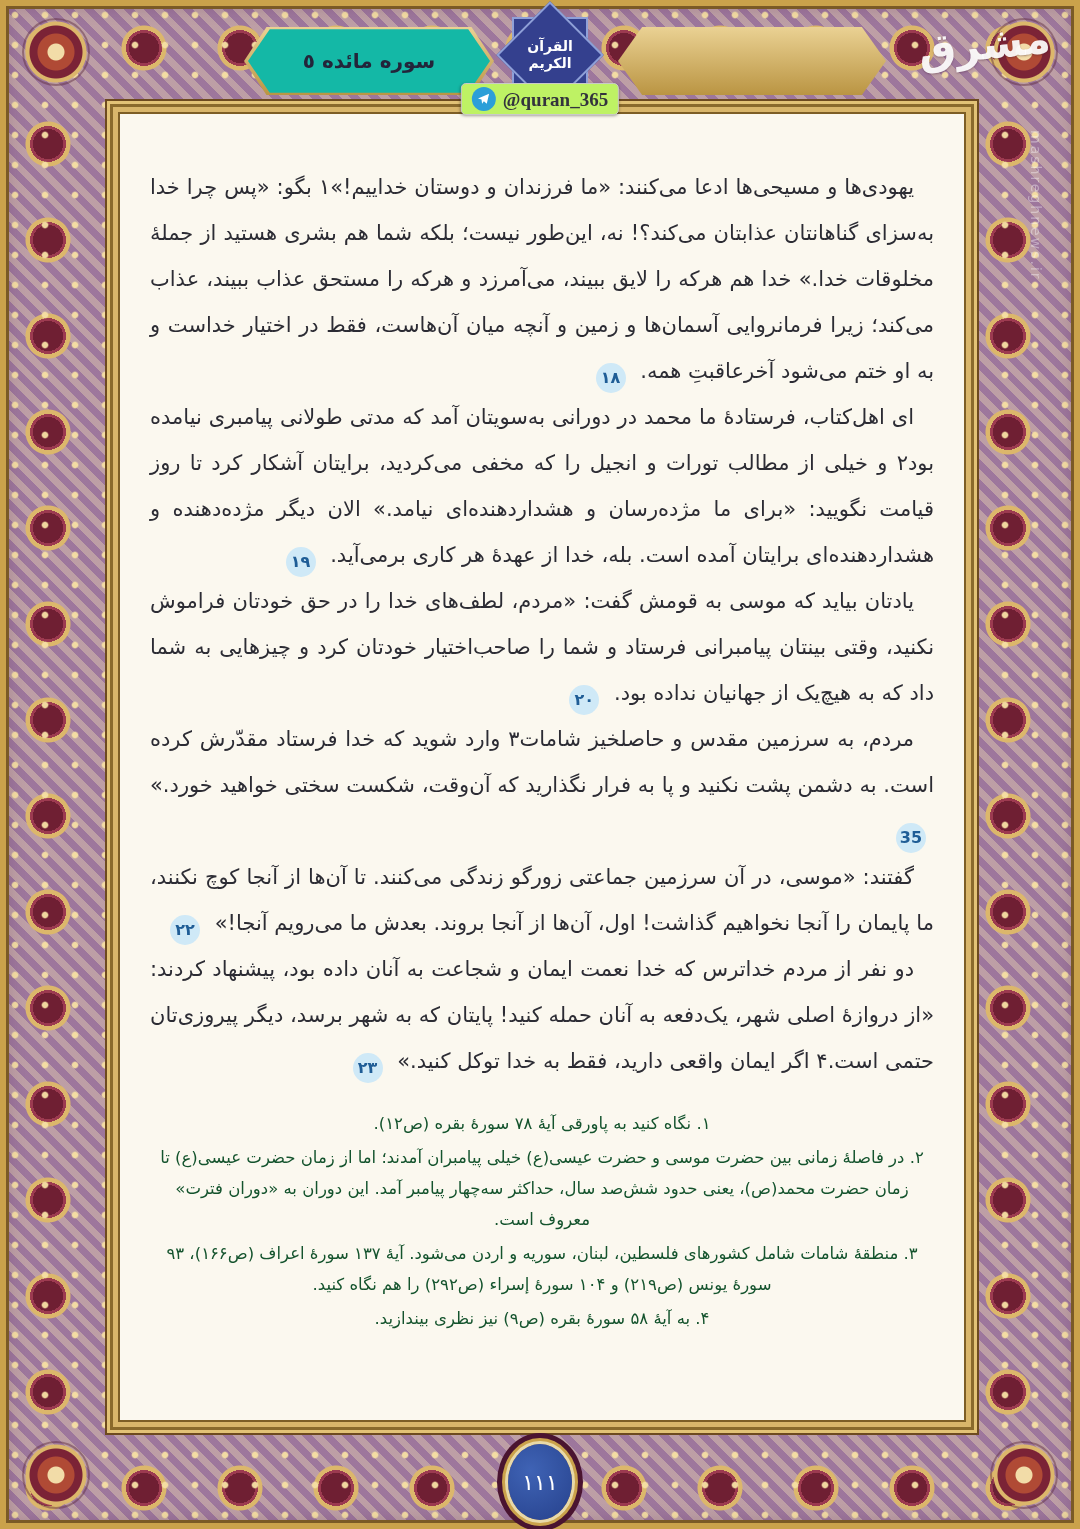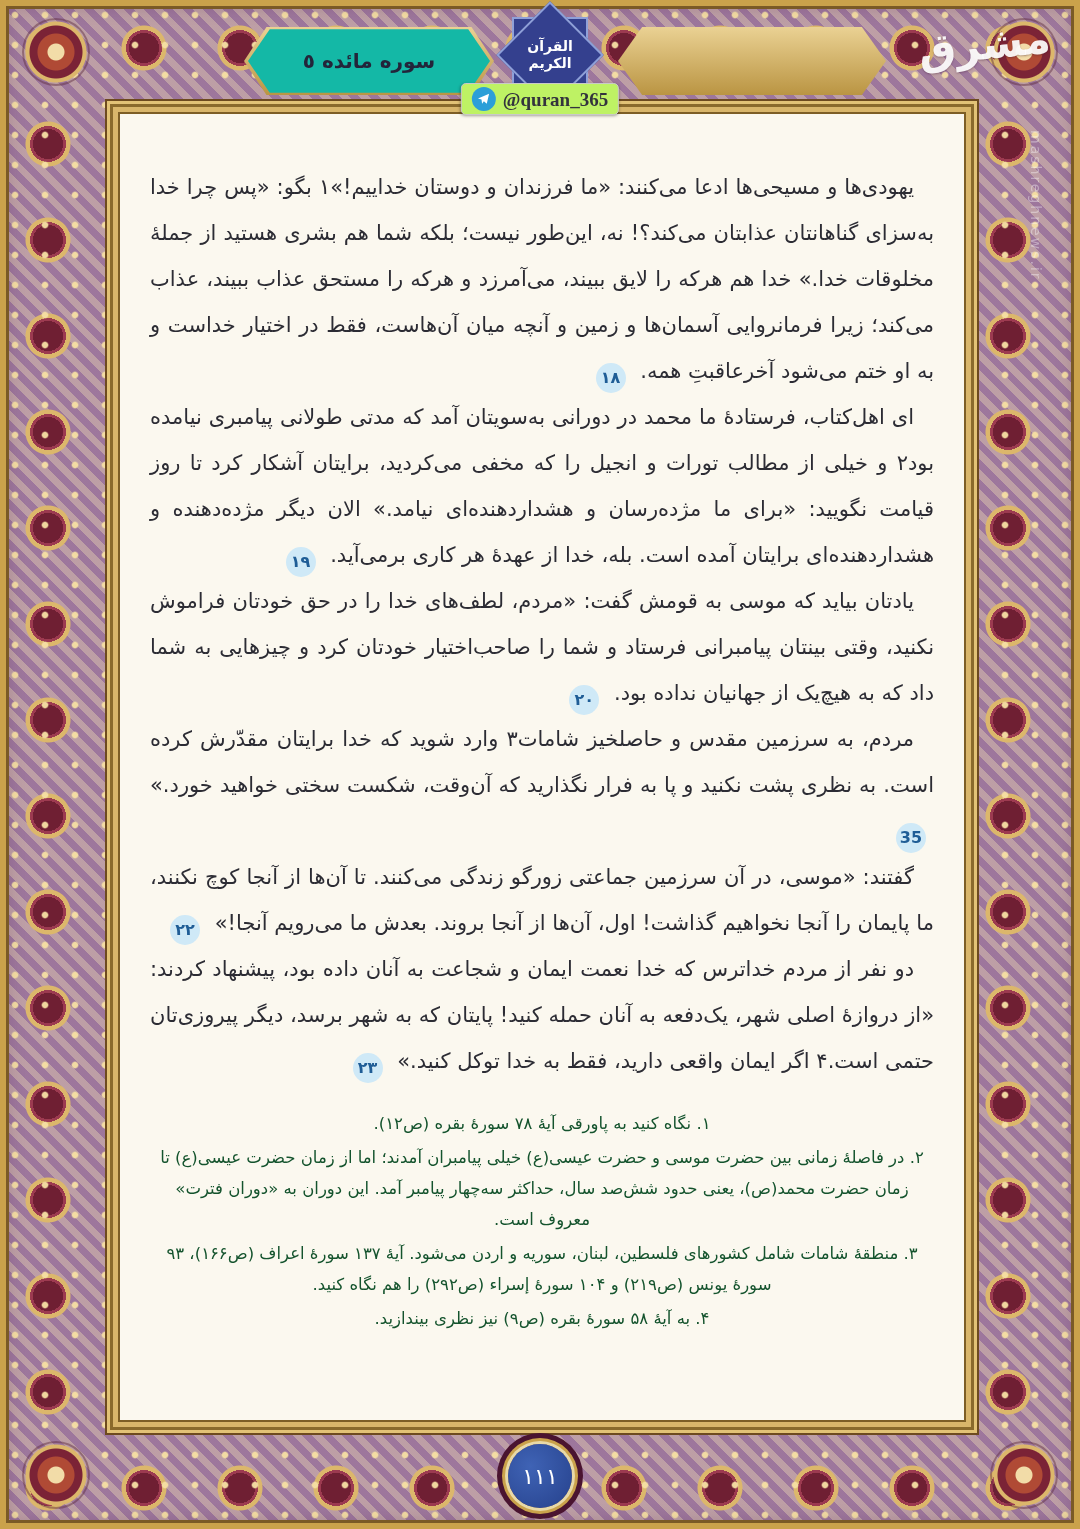--- a/index.html
+++ b/index.html
@@ -62,21 +62,21 @@
   .verse{direction:rtl;text-align:justify;margin:0;
     font-size:21px;line-height:46px;color:#2c2c34;text-indent:20px;}
   .vnum{display:inline-block;min-width:30px;height:30px;line-height:30px;border-radius:50%;
     background:#cfe9f7;color:#1f5d96;font-size:16px;font-weight:bold;text-align:center;
     margin-right:8px;text-indent:0;vertical-align:-5px;}
   .footnotes{direction:rtl;text-align:center;margin-top:24px;
     font-size:16.5px;line-height:31px;color:#14532d;}
   .footnote{margin:3px 0;}
   
   .page-medallion{position:absolute;left:50%;top:1444px;transform:translateX(-50%);z-index:3;
-    width:64px;height:64px;border-radius:50%;
+    width:64px;height:76px;border-radius:50%;
     background:radial-gradient(circle at 35% 35%, #3f63b5, #26418c);
     box-shadow:0 0 0 3px #e8d9a8, 0 0 0 6px #caa24b, 0 0 0 11px #4a1430;
     display:flex;align-items:center;justify-content:center;
     color:#fff;font-size:22px;letter-spacing:3px;}
 </style>
 </head>
 <body>
 
 <div class="ornate-bg"></div>
 <div class="rosette" style="left:24px;top:20px;"></div>
@@ -114,21 +114,21 @@
 
 <div class="sheet">
   <div class="sheet-pad">
 
     <p class="verse"><span>یهودی‌ها و مسیحی‌ها ادعا می‌کنند: «ما فرزندان و دوستان خداییم!»۱ بگو: «پس چرا خدا به‌سزای گناهانتان عذابتان می‌کند؟! نه، این‌طور نیست؛ بلکه شما هم بشری هستید از جملهٔ مخلوقات خدا.» خدا هم هرکه را لایق ببیند، می‌آمرزد و هرکه را مستحق عذاب ببیند، عذاب می‌کند؛ زیرا فرمانروایی آسمان‌ها و زمین و آنچه میان آن‌هاست، فقط در اختیار خداست و به او ختم می‌شود آخرعاقبتِ همه.</span> <span class="vnum">۱۸</span></p>
 
     <p class="verse"><span>ای اهل‌کتاب، فرستادهٔ ما محمد در دورانی به‌سویتان آمد که مدتی طولانی پیامبری نیامده بود۲ و خیلی از مطالب تورات و انجیل را که مخفی می‌کردید، برایتان آشکار کرد تا روز قیامت نگویید: «برای ما مژده‌رسان و هشداردهنده‌ای نیامد.» الان دیگر مژده‌دهنده و هشداردهنده‌ای برایتان آمده است. بله، خدا از عهدهٔ هر کاری برمی‌آید.</span> <span class="vnum">۱۹</span></p>
 
     <p class="verse"><span>یادتان بیاید که موسی به قومش گفت: «مردم، لطف‌های خدا را در حق خودتان فراموش نکنید، وقتی بینتان پیامبرانی فرستاد و شما را صاحب‌اختیار خودتان کرد و چیزهایی به شما داد که به هیچ‌یک از جهانیان نداده بود.</span> <span class="vnum">۲۰</span></p>
 
-    <p class="verse"><span>مردم، به سرزمین مقدس و حاصلخیز شامات۳ وارد شوید که خدا برایتان مقدّرش کرده است. به نظری پشت نکنید و پا به فرار نگذارید که آن‌وقت، شکست سختی خواهید خورد.»</span> <span class="vnum">35</span></p>
+    <p class="verse"><span>مردم، به سرزمین مقدس و حاصلخیز شامات۳ وارد شوید که خدا فرستاد مقدّرش کرده است. به دشمن پشت نکنید و پا به فرار نگذارید که آن‌وقت، شکست سختی خواهید خورد.»</span> <span class="vnum">35</span></p>
 
     <p class="verse"><span>گفتند: «موسی، در آن سرزمین جماعتی زورگو زندگی می‌کنند. تا آن‌ها از آنجا کوچ نکنند، ما پایمان را آنجا نخواهیم گذاشت! اول، آن‌ها از آنجا بروند. بعدش ما می‌رویم آنجا!»</span> <span class="vnum">۲۲</span></p>
 
     <p class="verse"><span>دو نفر از مردم خداترس که خدا نعمت ایمان و شجاعت به آنان داده بود، پیشنهاد کردند: «از دروازهٔ اصلی شهر، یک‌دفعه به آنان حمله کنید! پایتان که به شهر برسد، دیگر پیروزی‌تان حتمی است.۴ اگر ایمان واقعی دارید، فقط به خدا توکل کنید.»</span> <span class="vnum">۲۳</span></p>
 
     <div class="footnotes">
       <div class="footnote">۱. نگاه کنید به پاورقی آیهٔ ۷۸ سورهٔ بقره (ص۱۲).</div>
       <div class="footnote">۲. در فاصلهٔ زمانی بین حضرت موسی و حضرت عیسی(ع) خیلی پیامبران آمدند؛ اما از زمان حضرت عیسی(ع) تا زمان حضرت محمد(ص)، یعنی حدود شش‌صد سال، حداکثر سه‌چهار پیامبر آمد. این دوران به «دوران فترت» معروف است.</div>
       <div class="footnote">۳. منطقهٔ شامات شامل کشورهای فلسطین، لبنان، سوریه و اردن می‌شود. آیهٔ ۱۳۷ سورهٔ اعراف (ص۱۶۶)، ۹۳ سورهٔ یونس (ص۲۱۹) و ۱۰۴ سورهٔ إسراء (ص۲۹۲) را هم نگاه کنید.</div>
       <div class="footnote">۴. به آیهٔ ۵۸ سورهٔ بقره (ص۹) نیز نظری بیندازید.</div>

